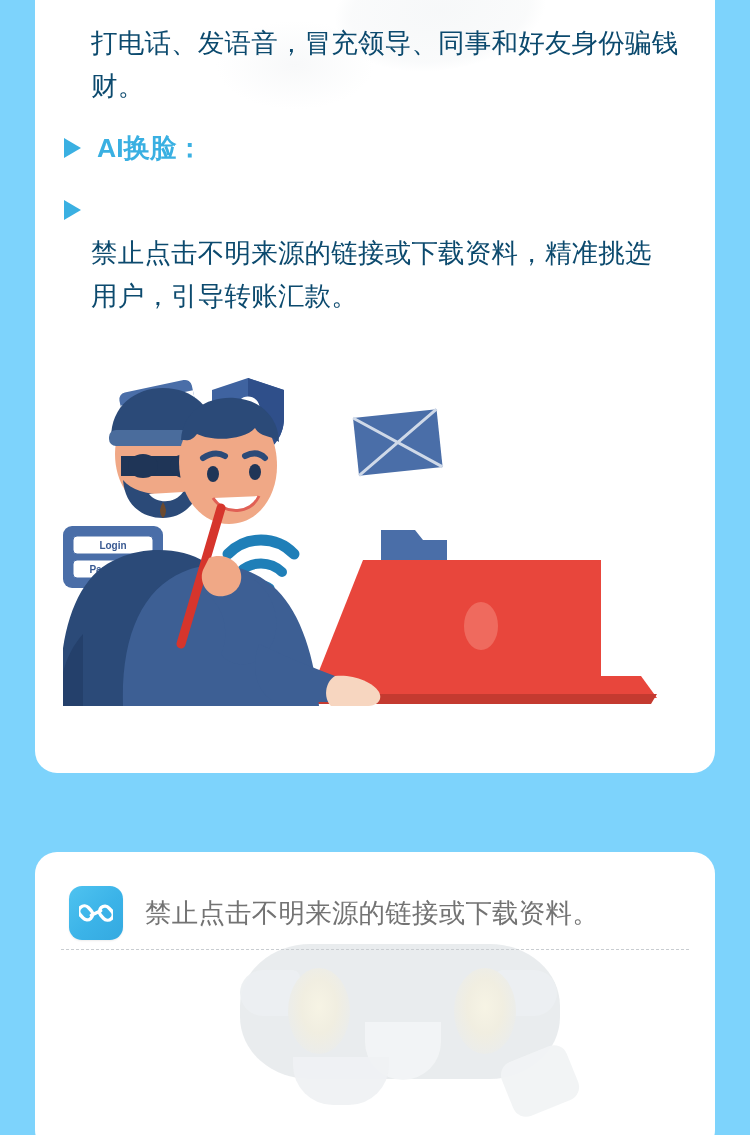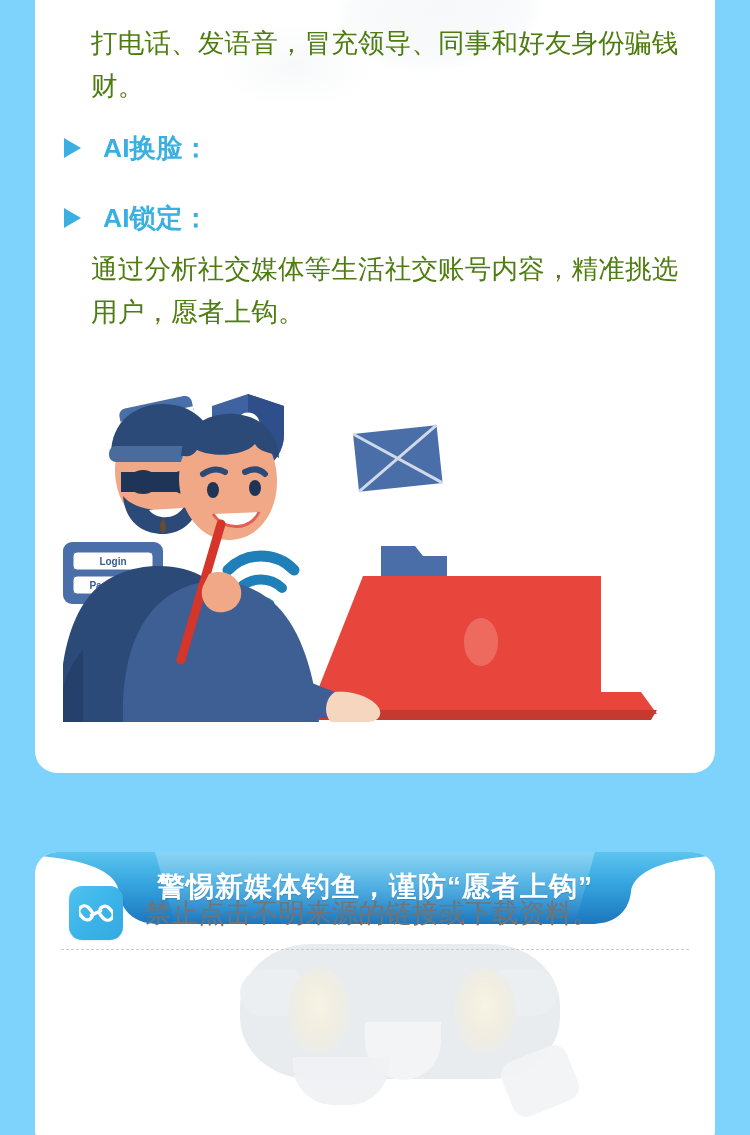--- a/index.html
+++ b/index.html
@@ -34,31 +34,31 @@
   .wm-a{ top:-10px; left:300px; width:210px; height:120px;
     background:radial-gradient(ellipse at 50% 50%, #eef1f3 0%, #f4f6f7 60%, rgba(255,255,255,0) 72%);
     border-radius:50%/45%; transform:rotate(-8deg); }
   .wm-b{ top:60px; left:180px; width:160px; height:90px;
     background:radial-gradient(ellipse at 50% 50%, #f0f2f4 0%, rgba(255,255,255,0) 70%);
     border-radius:50%; }
 
   
   .body-line{
     font-size:26.5px;
-    color:#4d7c0f;
+    color:#0c4a6e;
     line-height:1.62;
     letter-spacing:.2px;
     padding-left:28px;
     position:relative;
     z-index:2;
   }
   .heading{
     display:flex;
     align-items:center;
-    gap:22px;
+    gap:16px;
     color:#3ab0e2;
     font-size:26.5px;
     font-weight:bold;
     position:relative;
     z-index:2;
   }
   .tri{
     width:0;height:0;
     border-left:17px solid #3ab0e2;
     border-top:10px solid transparent;
@@ -156,25 +156,24 @@
     <div class="heading">
       <span class="tri"></span>
       <span>AI换脸：</span>
     </div>
     <div class="gap-b"></div>
 
     <div class="gap-a"></div>
 
     <div class="heading">
       <span class="tri"></span>
-      <span>AI锁定：</span>
     </div>
     <div class="gap-b"></div>
-    <div class="body-line">通过分析社交媒体等生活社交账号内容，精准挑选</div>
-    <div class="body-line">用户，愿者上钩。</div>
+    <div class="body-line">禁止点击不明来源的链接或下载资料，精准挑选</div>
+    <div class="body-line">用户，引导转账汇款。</div>
 
     <div id="illustration">
       <svg width="624" height="330" viewBox="0 0 624 330" xmlns="http://www.w3.org/2000/svg">
 
         <g transform="translate(55,18) rotate(-12)">
           <rect x="0" y="0" width="74" height="50" rx="7" fill="#4a6ea8"></rect>
           <rect x="0" y="12" width="74" height="10" fill="#ffffff"></rect>
           <rect x="7" y="34" width="22" height="6" rx="3" fill="#ffffff"></rect>
         </g>
 
@@ -289,40 +288,20 @@
     <div class="vr vr-main"></div>
     <div class="vr vr-strap-l"></div>
     <div class="vr vr-strap-r"></div>
     <div class="vr vr-lens vr-l1"></div>
     <div class="vr vr-lens vr-l2"></div>
     <div class="vr vr-nose"></div>
     <div class="vr vr-low"></div>
     <div class="vr vr-low2"></div>
   </div>
 
-  <div id="banner">
-    <svg width="680" height="72" viewBox="0 0 680 72" xmlns="http://www.w3.org/2000/svg">
-      <defs>
-        <linearGradient id="bgrad" x1="0" y1="0" x2="0" y2="1">
-          <stop offset="0%" stop-color="#5cc4ef"></stop>
-          <stop offset="45%" stop-color="#35a4de"></stop>
-          <stop offset="100%" stop-color="#1c76bd"></stop>
-        </linearGradient>
-        <linearGradient id="bglow" x1="0.5" y1="0" x2="0.5" y2="1">
-          <stop offset="0%" stop-color="#ffffff" stop-opacity=".28"></stop>
-          <stop offset="100%" stop-color="#ffffff" stop-opacity="0"></stop>
-        </linearGradient>
-      </defs>
-      <path d="M0 0 H680 V0 C680 0 680 0 680 0 L680 4
-               C680 4 600 6 596 40 C593 64 575 72 556 72
-               H124 C105 72 87 64 84 40 C80 6 0 4 0 4 Z" fill="url(#bgrad)"></path>
-      <path d="M120 0 H560 L540 72 H140 Z" fill="url(#bglow)"></path>
-    </svg>
-    <div id="banner-text">警惕新媒体钓鱼，谨防“愿者上钩”</div>
-  </div>
 
   <div id="phish-list">
 
     <div class="p-item">
       <span class="p-ico">
         <svg width="34" height="34" viewBox="0 0 34 34">
           <g transform="rotate(-42 17 17)" fill="none" stroke="#ffffff" stroke-width="3.4" stroke-linecap="round">
             <rect x="4" y="2.5" width="11" height="15" rx="5.5"></rect>
             <rect x="19" y="16.5" width="11" height="15" rx="5.5"></rect>
             <path d="M12 15.5 L22 18.5" stroke-width="3.4"></path>

